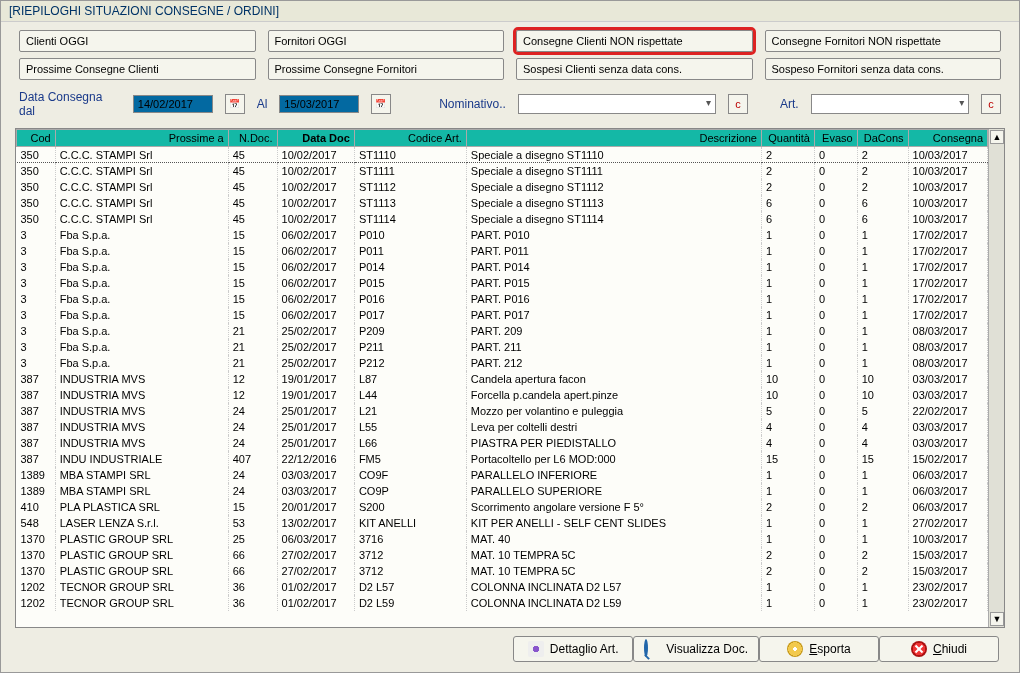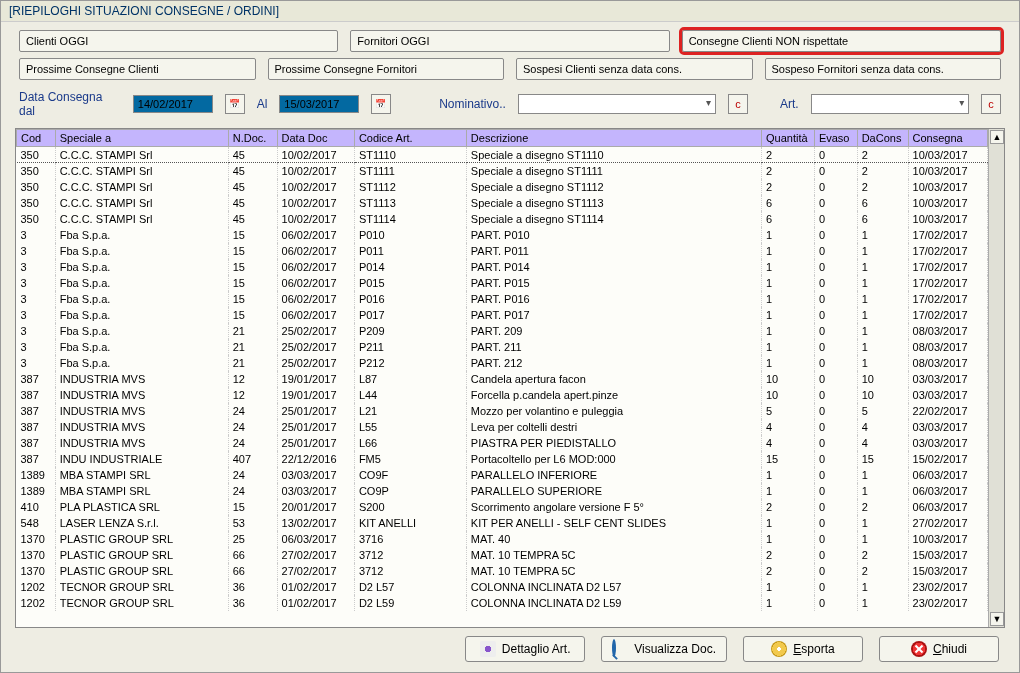--- a/index.html
+++ b/index.html
@@ -108,42 +108,42 @@
   .table-scroll {
     flex: 1;
     overflow-y: auto;
   }
   table {
     border-collapse: collapse;
     width: 100%;
     font-size: 11px;
   }
   thead th {
-    background: #c4b5fd;
+    background: #14b8a6;
     border: 1px solid #aaa;
     padding: 2px 4px;
-    text-align: left;
+    text-align: right;
     font-weight: normal;
     position: sticky;
     top: 0;
   }
   tbody td {
     border-right: 1px dotted #ccc;
     padding: 0px 4px;
     white-space: nowrap;
     height: 16px;
   }
   tbody tr.selected td {
     border-top: 1px dotted #555;
     border-bottom: 1px dotted #555;
   }
   .col-cod   { width: 38px; }
   .col-name  { width: 170px; }
   .col-ndoc  { width: 48px; }
-  .col-ddoc  { width: 76px; }
+  .col-ddoc  { width: 76px; font-weight: bold; }
   .col-cart  { width: 110px; }
   .col-desc  { width: 290px; }
   .col-qta   { width: 52px; }
   .col-evaso { width: 42px; }
   .col-dacon { width: 50px; }
   .col-cons  { width: 78px; }
   .vscroll {
     width: 16px;
     background: #e0e0d6;
     border-left: 1px solid #aaa;
@@ -156,21 +156,21 @@
     border: 1px solid #999;
     text-align: center;
     font-size: 9px;
     line-height: 12px;
     cursor: pointer;
   }
   .vscroll .track { flex: 1; }
   .bottom-bar {
     display: flex;
     justify-content: flex-end;
-    gap: 16px;
+    gap: 0;
     padding: 8px 20px 10px 20px;
   }
   .action-btn {
     border: 1px solid #888;
     background: #f5f5ed;
     border-radius: 3px;
     padding: 4px 10px;
     font-size: 12px;
     cursor: pointer;
     display: inline-flex;
@@ -197,20 +197,21 @@
 <body>
 
 <div class="window">
 
   <div class="title-bar">[RIEPILOGHI SITUAZIONI CONSEGNE / ORDINI]</div>
 
   <div class="tabs-row">
     <div class="tab-btn">Clienti OGGI</div>
     <div class="tab-btn">Fornitori OGGI</div>
     <div class="tab-btn highlight">Consegne Clienti NON rispettate</div>
+    <div class="tab-btn">Consegne Fornitori NON rispettate</div>
   </div>
 
   <div class="tabs-row" style="padding-top:6px;">
     <div class="tab-btn">Prossime Consegne Clienti</div>
     <div class="tab-btn">Prossime Consegne Fornitori</div>
     <div class="tab-btn">Sospesi Clienti senza data cons.</div>
     <div class="tab-btn">Sospeso Fornitori senza data cons.</div>
   </div>
 
   <div class="filter-row">
@@ -231,21 +232,21 @@
     <div class="combo mid"></div>
     <div class="c-btn">c</div>
   </div>
 
   <div class="table-wrap">
     <div class="table-scroll">
       <table>
         <thead>
           <tr>
             <th class="col-cod">Cod</th>
-            <th class="col-name">Speciale a</th>
+            <th class="col-name">Prossime a</th>
             <th class="col-ndoc">N.Doc.</th>
             <th class="col-ddoc">Data Doc</th>
             <th class="col-cart">Codice Art.</th>
             <th class="col-desc">Descrizione</th>
             <th class="col-qta">Quantità</th>
             <th class="col-evaso">Evaso</th>
             <th class="col-dacon">DaCons</th>
             <th class="col-cons">Consegna</th>
           </tr>
         </thead>

